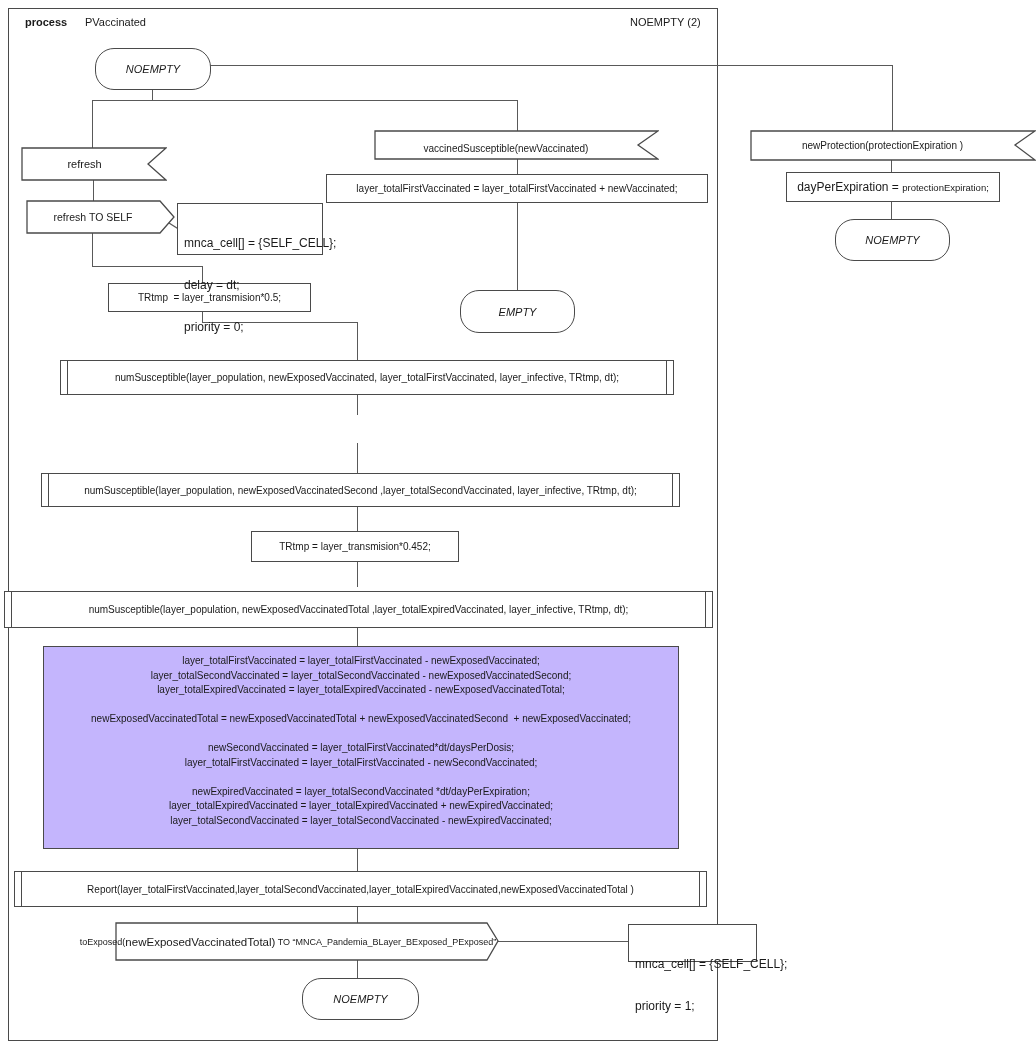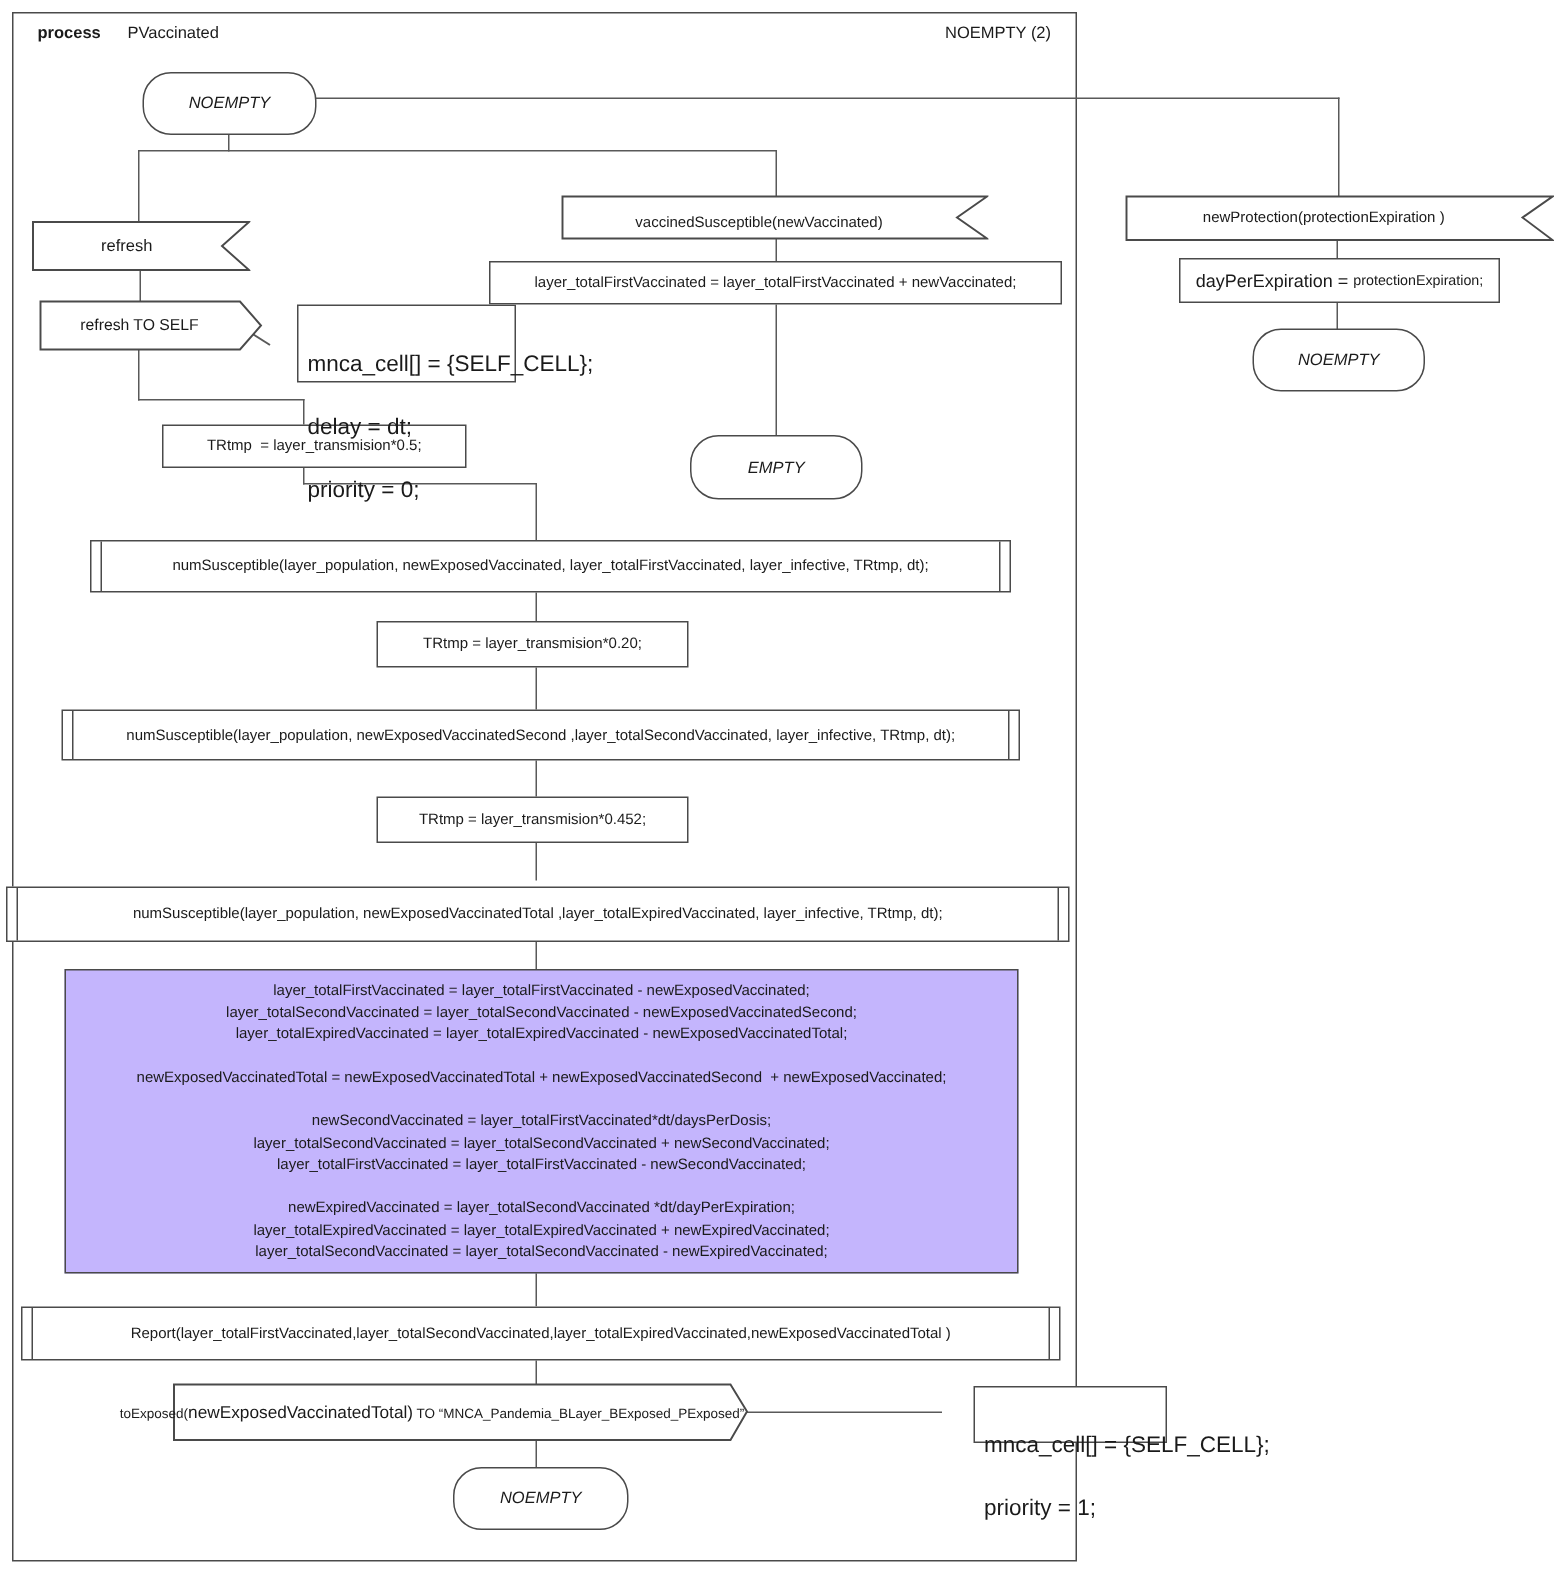--- a/index.html
+++ b/index.html
@@ -25,21 +25,21 @@
   }
   .sub::before{content:'';position:absolute;left:6px;top:0;bottom:0;border-left:1.2px solid #4a4a4a;}
   .sub::after{content:'';position:absolute;right:6px;top:0;bottom:0;border-left:1.2px solid #4a4a4a;}
   .shape-svg{position:absolute;}
   .shape-txt{
     position:absolute;display:flex;align-items:center;justify-content:center;
     font-size:10px;pointer-events:none;
   }
   .note{
     position:absolute;background:#fff;border:1.3px solid #4a4a4a;
-    font-size:15px;line-height:14px;padding:4px 6px;white-space:pre;margin-left:21px;
+    font-size:12px;line-height:14px;padding:4px 6px;white-space:pre;
   }
   .hdr{position:absolute;font-size:11px;}
   .bigbox{
     position:absolute;background:#c4b5fd;border:1.3px solid #4a4a4a;
     font-size:10px;text-align:center;padding-top:7px;
   }
   .bb-line{height:14.5px;line-height:14.5px;white-space:pre;}
   .small{font-size:9px;}
   .big{font-size:11.5px;}
 </style>
@@ -138,23 +138,20 @@
   </div>
 
   <div class="rect" style="left:326px;top:174px;width:380px;height:27px;">
     <span class="lbl">layer_totalFirstVaccinated = layer_totalFirstVaccinated + newVaccinated;</span>
   </div>
 
   <div class="rect" style="left:108px;top:283px;width:201px;height:27px;">
     <span class="lbl">TRtmp  = layer_transmision*0.5;</span>
   </div>
 
-  <div class="rect" style="left:251px;top:414px;width:206px;height:29px;">
-    <span class="lbl">TRtmp = layer_transmision*0.20;</span>
-  </div>
 
   <div class="rect" style="left:251px;top:531px;width:206px;height:29px;">
     <span class="lbl">TRtmp = layer_transmision*0.452;</span>
   </div>
 
   <div class="rect" style="left:786px;top:172px;width:212px;height:28px;">
     <span class="lbl" style="font-size:12px;">dayPerExpiration = </span>
       <span class="lbl" style="font-size:9.5px;">protectionExpiration;</span>
   </div>
 
@@ -175,21 +172,20 @@
   </div>
 
   <div class="bigbox" style="left:43px;top:646px;width:634px;height:194px;">
     <div class="bb-line">layer_totalFirstVaccinated = layer_totalFirstVaccinated - newExposedVaccinated;</div>
     <div class="bb-line">layer_totalSecondVaccinated = layer_totalSecondVaccinated - newExposedVaccinatedSecond;</div>
     <div class="bb-line">layer_totalExpiredVaccinated = layer_totalExpiredVaccinated - newExposedVaccinatedTotal;</div>
     <div class="bb-line"></div>
     <div class="bb-line">newExposedVaccinatedTotal = newExposedVaccinatedTotal + newExposedVaccinatedSecond  + newExposedVaccinated;</div>
     <div class="bb-line"></div>
     <div class="bb-line">newSecondVaccinated = layer_totalFirstVaccinated*dt/daysPerDosis;</div>
-    <div class="bb-line">layer_totalSecondVaccinated = layer_totalSecondVaccinated + newSecondVaccinated;</div>
     <div class="bb-line">layer_totalFirstVaccinated = layer_totalFirstVaccinated - newSecondVaccinated;</div>
     <div class="bb-line"></div>
     <div class="bb-line">newExpiredVaccinated = layer_totalSecondVaccinated *dt/dayPerExpiration;</div>
     <div class="bb-line">layer_totalExpiredVaccinated = layer_totalExpiredVaccinated + newExpiredVaccinated;</div>
     <div class="bb-line">layer_totalSecondVaccinated = layer_totalSecondVaccinated - newExpiredVaccinated;</div>
   </div>
 
   <div class="note" style="left:177px;top:203px;width:132px;height:42px;">
     <div>mnca_cell[] = {SELF_CELL};</div>
     <div>delay = dt;</div>

